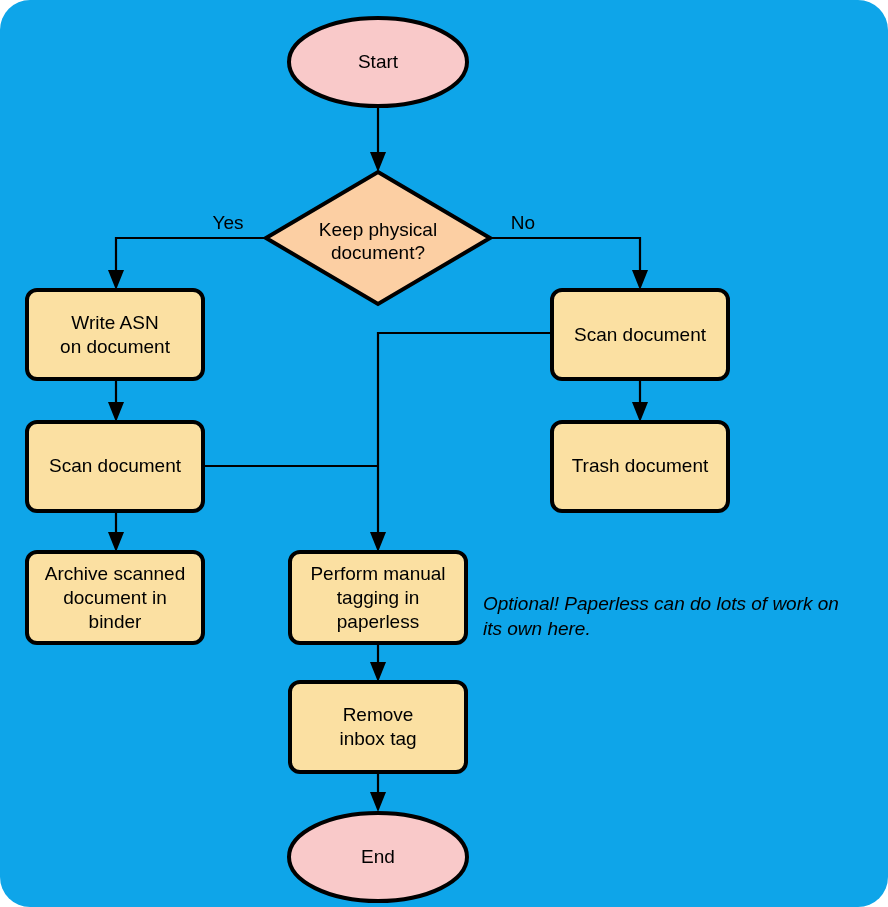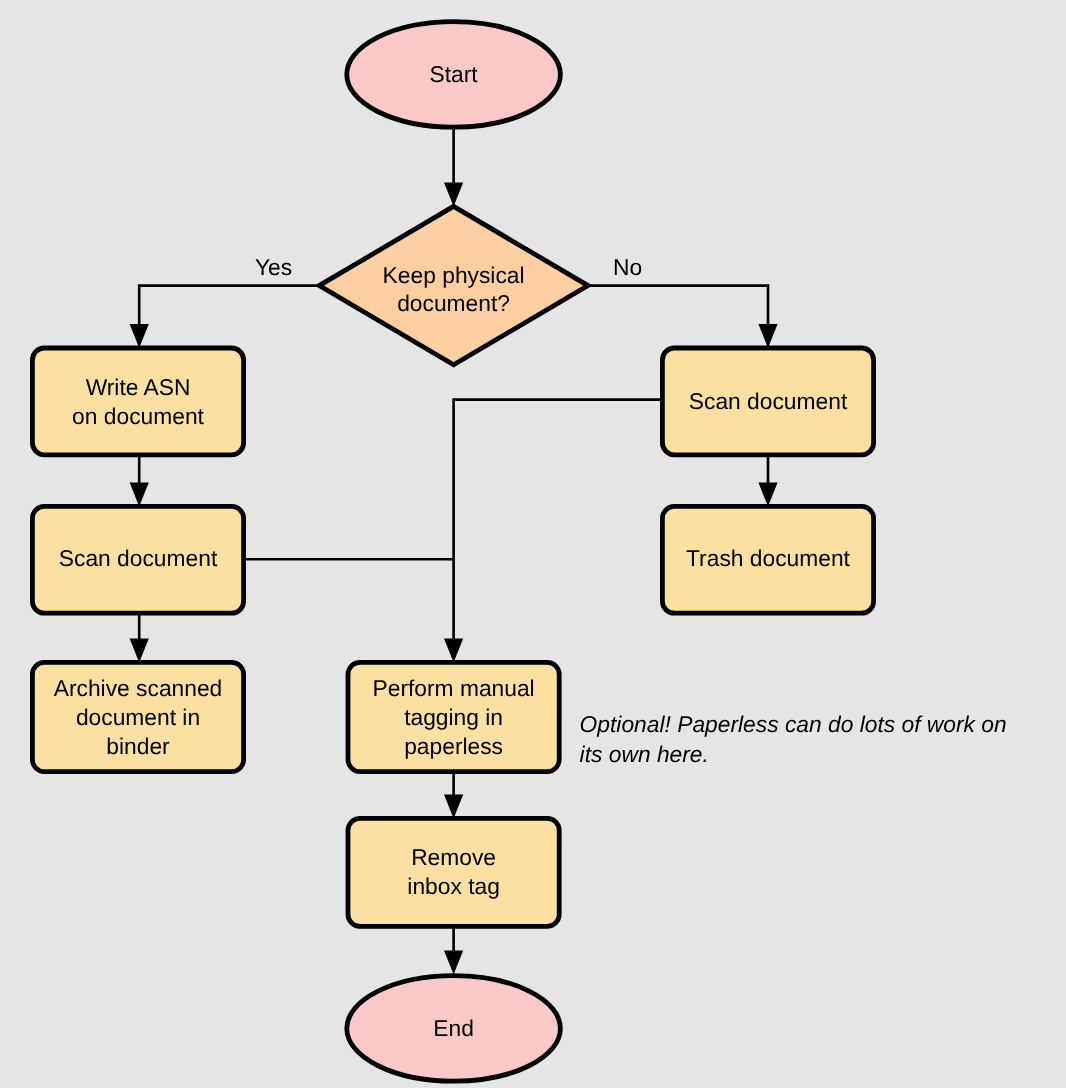--- a/index.html
+++ b/index.html
@@ -11,21 +11,22 @@
   body {
     font-family: "Liberation Sans", sans-serif;
     width: 888px;
     height: 907px;
     overflow: hidden;
   }
   #flow-root {
     position: relative;
     width: 888px;
     height: 907px;
-    background: #e5e5e5;
+    background: #0ea5e9;
+    border-radius: 30px;
   }
   #flow-svg {
     position: absolute;
     left: 0;
     top: 0;
     width: 888px;
     height: 907px;
     display: block;
   }
   .node-text {

